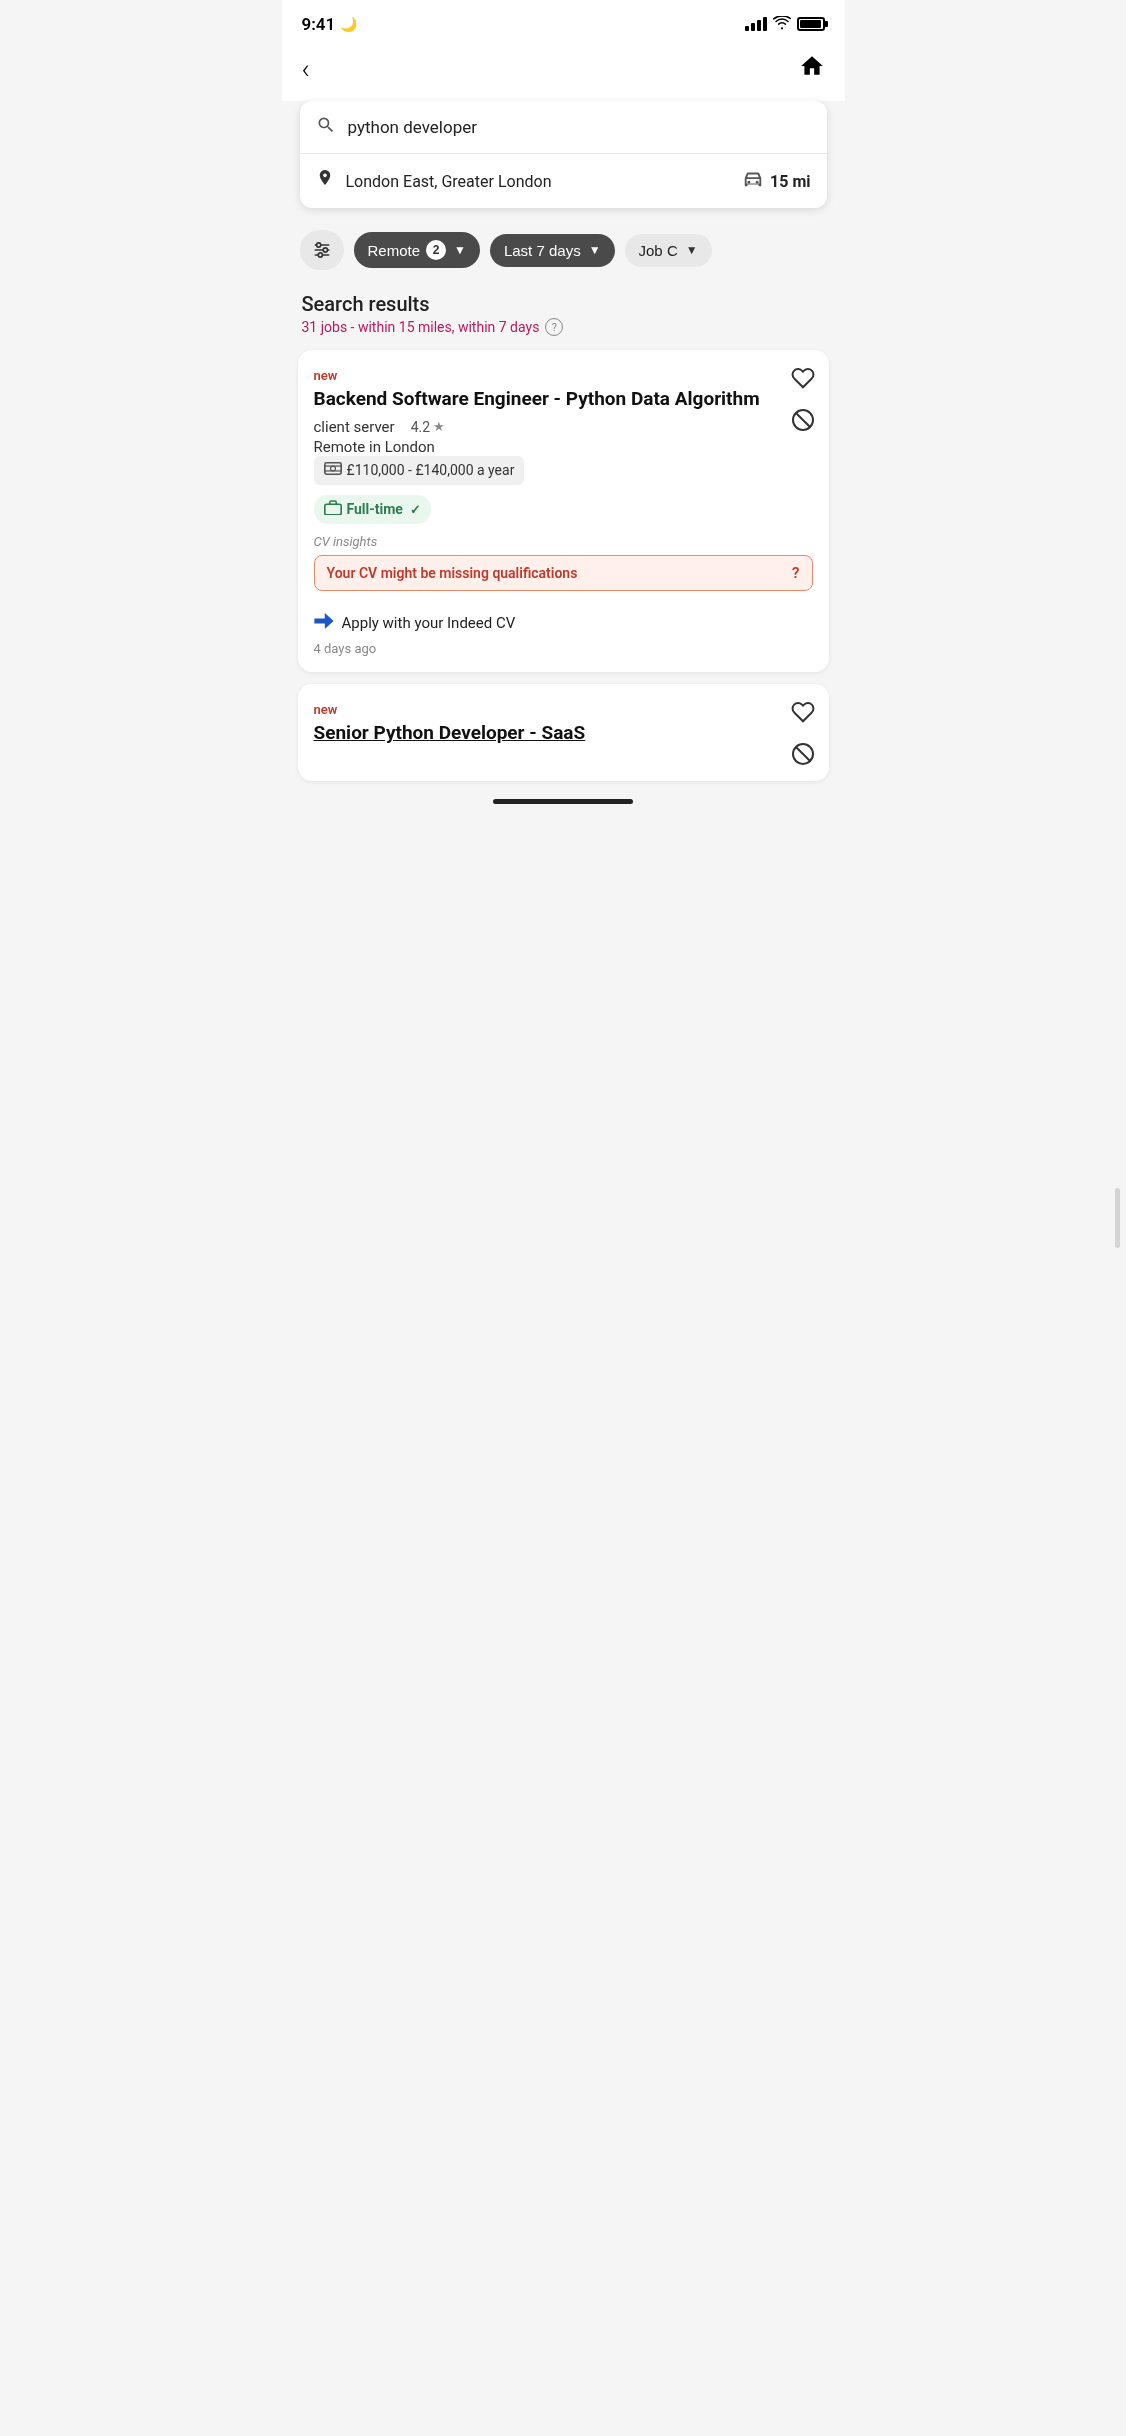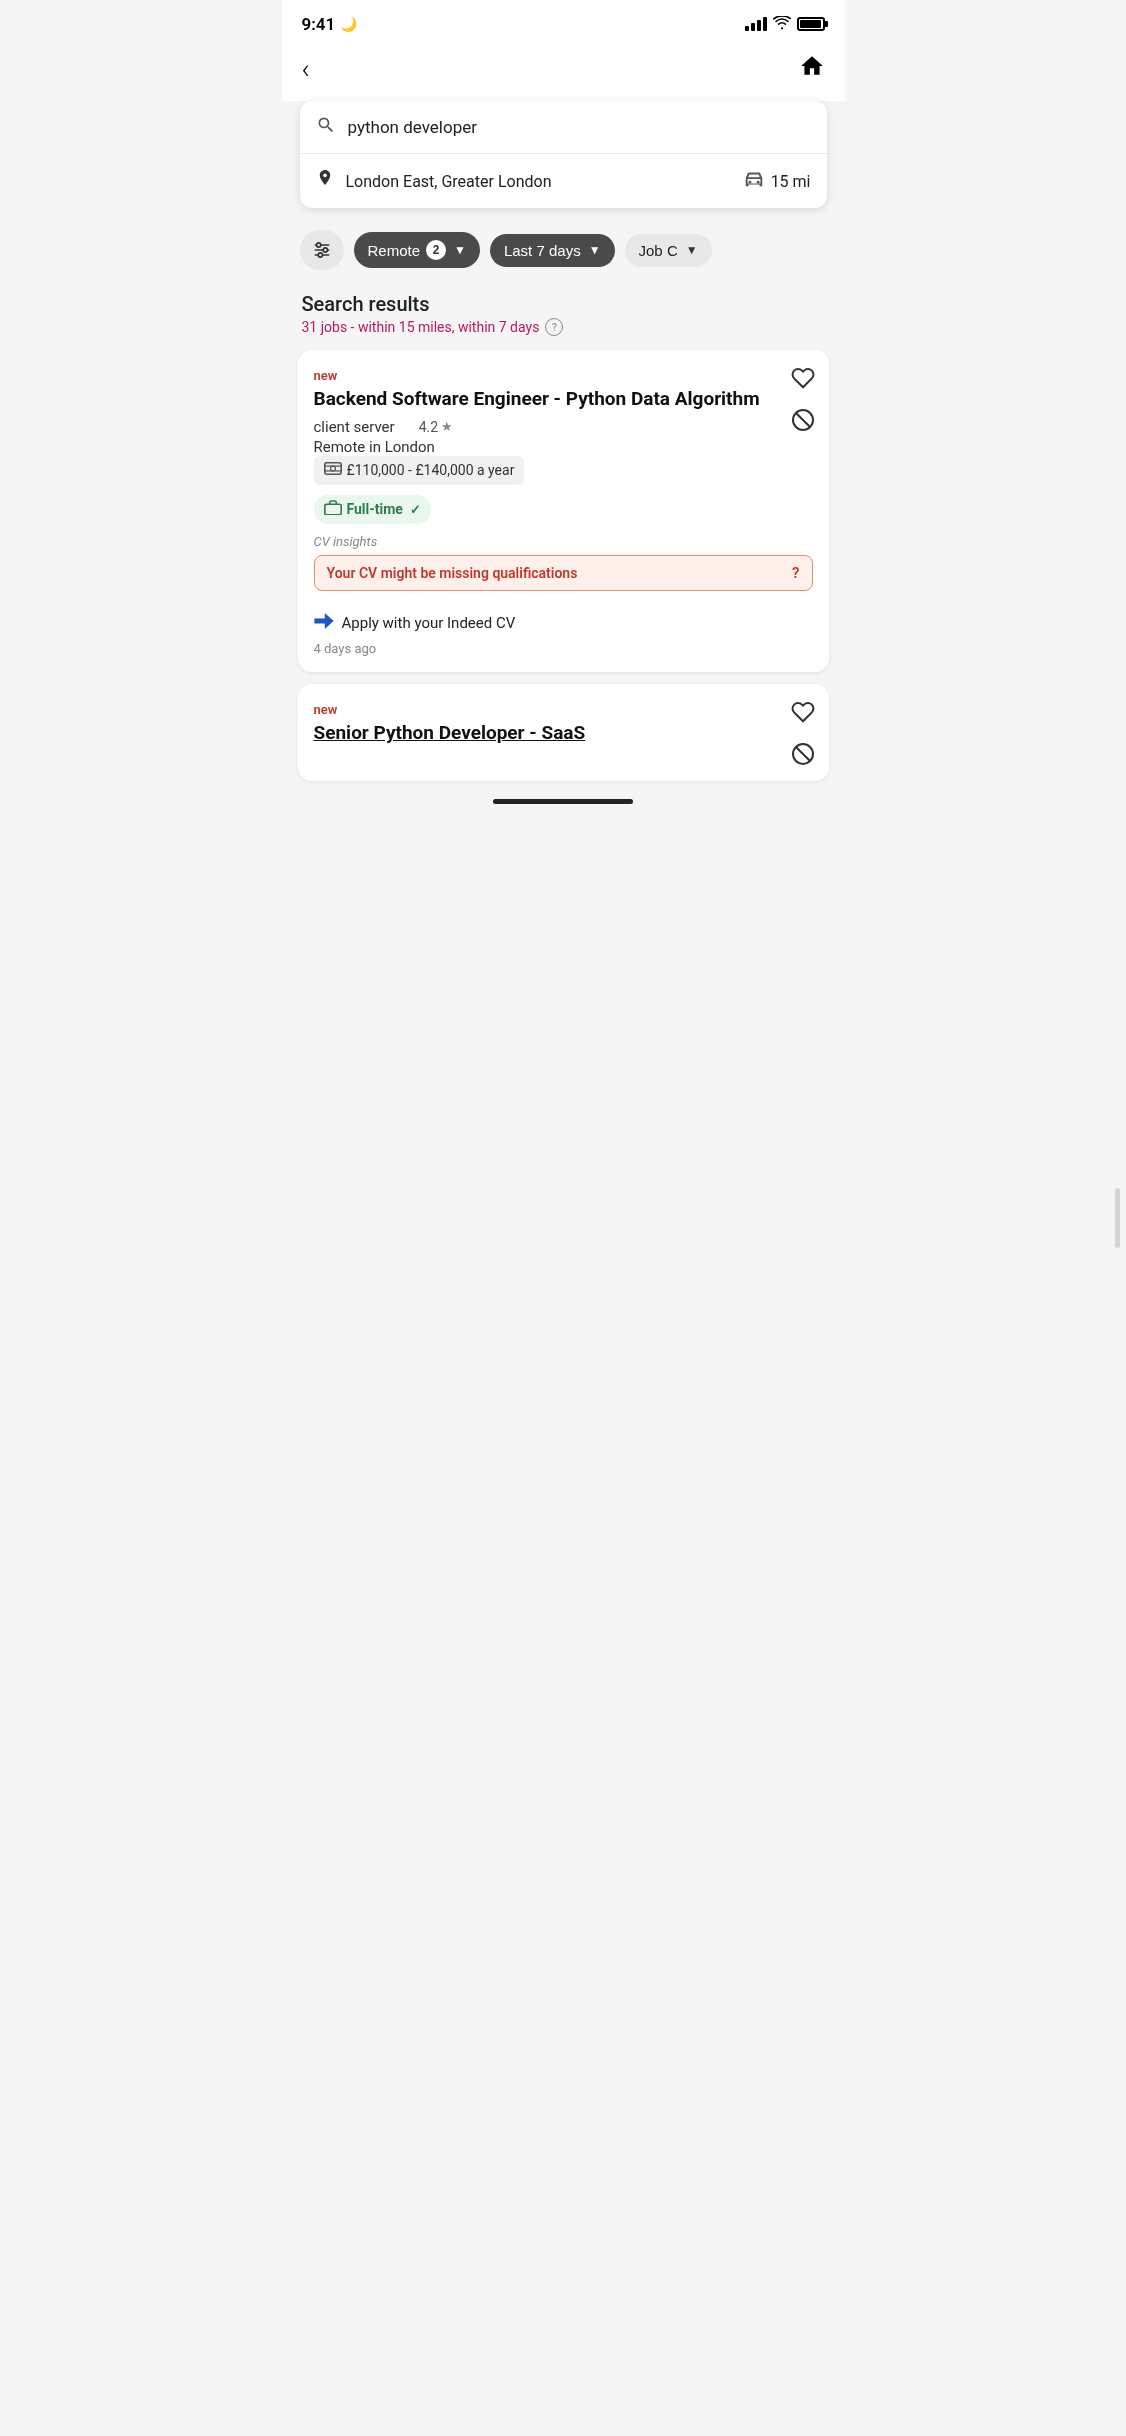--- a/index.html
+++ b/index.html
@@ -118,20 +118,21 @@
     .location-text {
       font-size: 16px;
       color: #222;
       flex: 1;
     }
     .distance-wrap {
       display: flex;
       align-items: center;
       gap: 6px;
       color: #555;
+      font-weight: bold;
     }
     .car-icon { font-size: 17px; }
     .distance-text { font-size: 16px; color: #222; }
 
     
     .filter-bar {
       display: flex;
       align-items: center;
       padding: 10px 18px;
       gap: 10px;
@@ -259,21 +260,21 @@
     .job-title {
       font-size: 19px;
       font-weight: 700;
       color: #111;
       margin-bottom: 6px;
       line-height: 1.3;
       padding-right: 40px;
     }
     .company-row {
       display: flex;
-      gap: 24px;
+      gap: 16px;
       margin-bottom: 2px;
     }
     .company-name {
       font-size: 15px;
       color: #333;
     }
     .company-rating {
       display: flex;
       align-items: center;
       gap: 3px;

